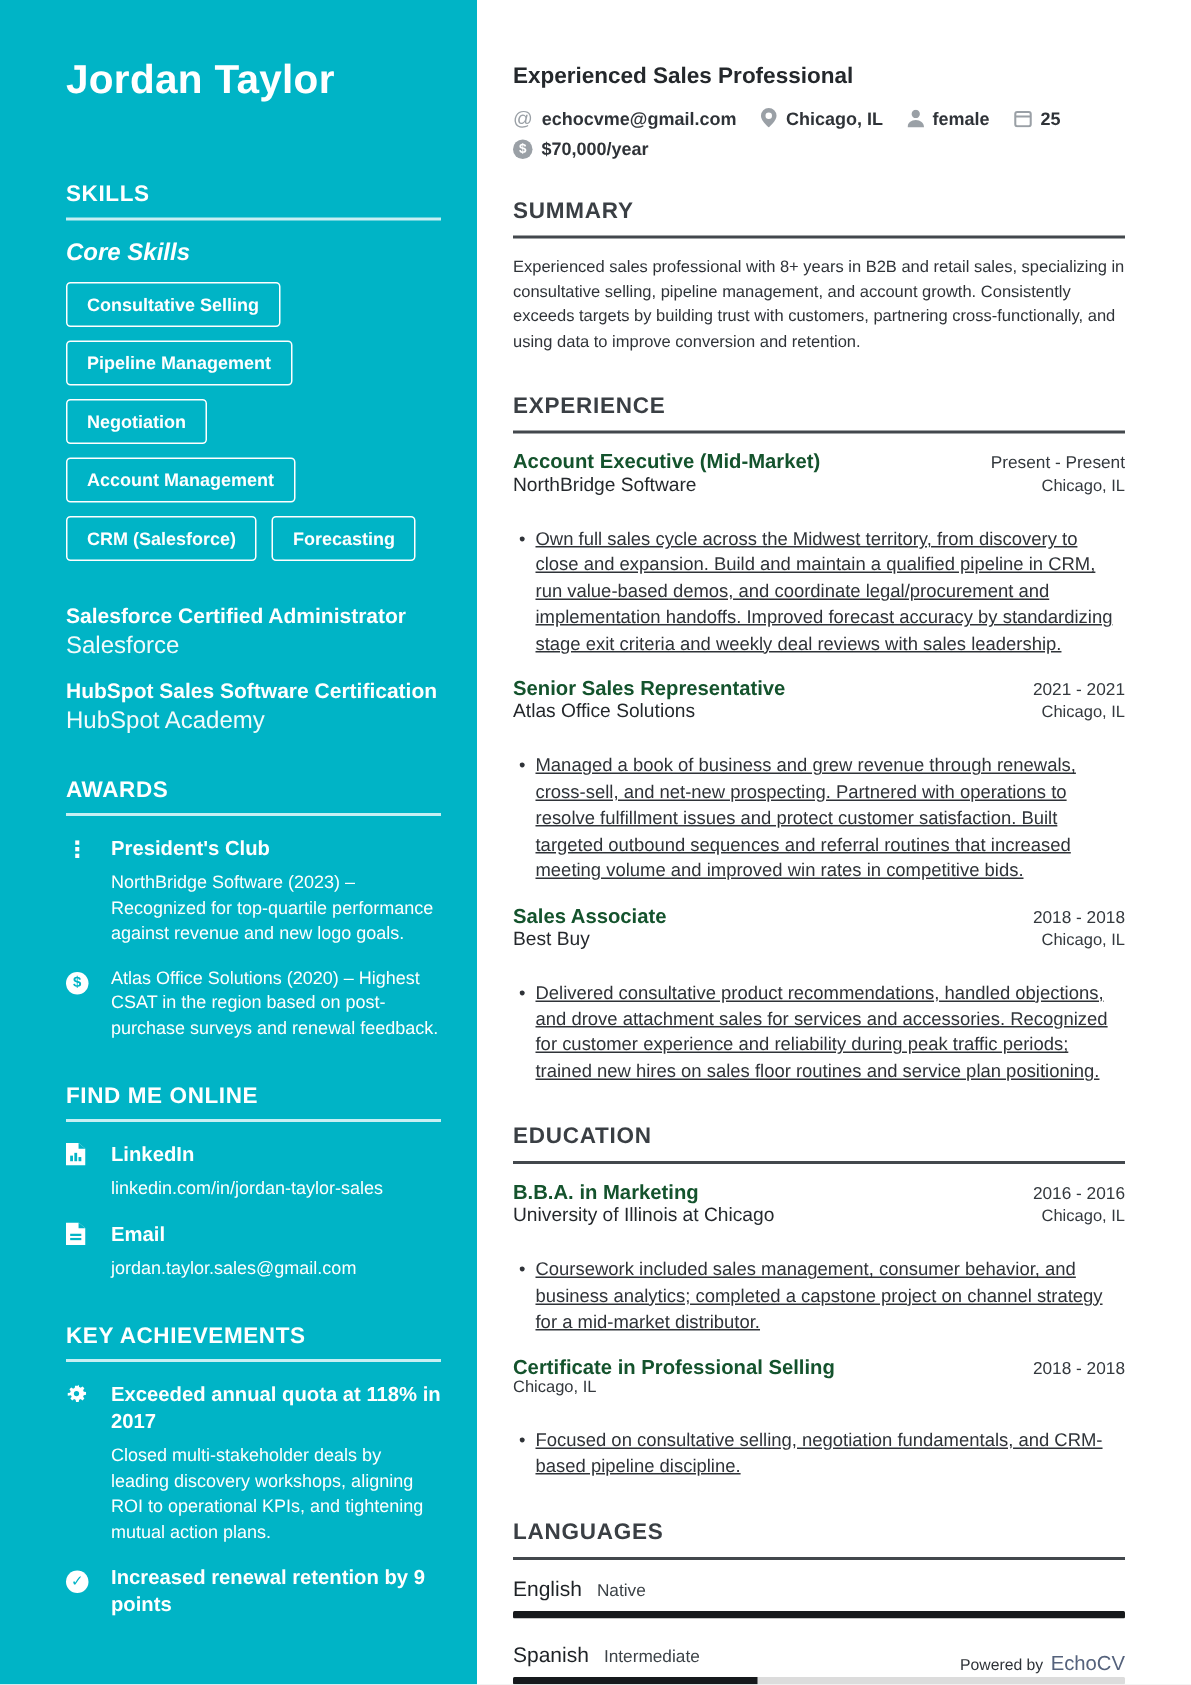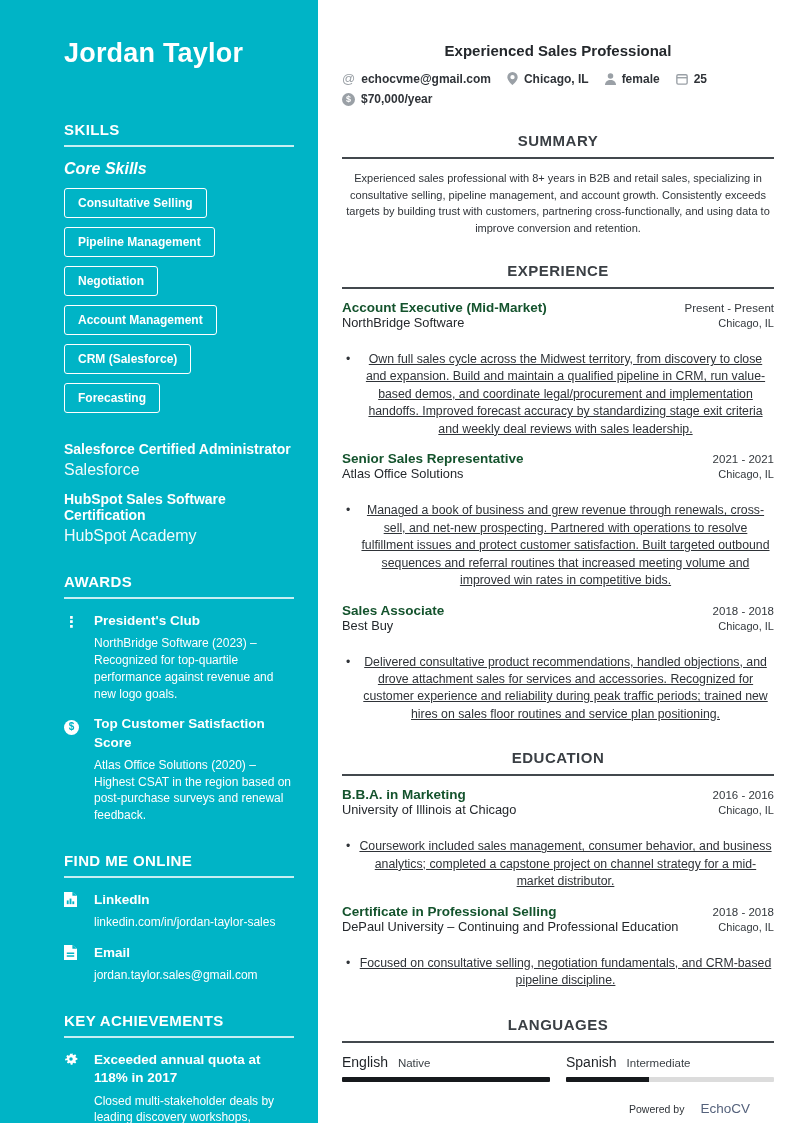--- a/index.html
+++ b/index.html
@@ -1,20 +1,20 @@
 <!DOCTYPE html>
 <html><head>
 <meta charset="utf-8">
 <style>
   html,body{margin:0;padding:0;background:#e9e9e9;}
   .page{position:relative;width:794px;height:1123px;margin:0 auto;background:#ffffff;
         font-family:"Liberation Sans","DejaVu Sans",sans-serif;display:flex;overflow:hidden;}
   
   .sidebar{width:318px;min-width:318px;background:#00b4c6;color:#fff;box-sizing:border-box;
-           padding:38px 24px 20px 64px;}
+           padding:38px 24px 20px 44px;}
   .name{font-size:27px;font-weight:700;letter-spacing:.2px;margin:0 0 52px 0;}
   .s-section{margin-top:28px;}
   .s-section:first-of-type{margin-top:0;}
   .s-heading{font-size:15px;font-weight:700;letter-spacing:.4px;padding-bottom:7px;
              border-bottom:2px solid rgba(255,255,255,.78);margin-bottom:13px;}
   .group-label{font-size:16px;font-weight:700;margin-bottom:10px;font-style:italic;}
   .chips{display:flex;flex-wrap:wrap;gap:9px 10px;align-items:center;}
   .chip{border:1.5px solid #fff;border-radius:3px;padding:7px 13px;font-size:12px;
         font-weight:700;white-space:nowrap;}
   .cert{margin-bottom:12px;}
@@ -22,49 +22,49 @@
   .cert-issuer{font-size:16px;font-weight:400;opacity:.95;}
   .icon-item{display:flex;margin-bottom:13px;}
   .icon-col{width:30px;min-width:30px;padding-top:1px;}
   .item-title{font-size:13.5px;font-weight:700;line-height:1.35;margin-bottom:5px;}
   .item-desc{font-size:12px;line-height:1.4;}
   .link-value{font-size:12px;line-height:1.4;}
   .dots{font-size:15px;font-weight:700;line-height:1;}
   .circle-badge{display:inline-flex;align-items:center;justify-content:center;width:15px;height:15px;
         border-radius:50%;background:#fff;color:#00b4c6;font-size:10px;font-weight:700;line-height:1;}
   
-  .main{flex:1;box-sizing:border-box;padding:42px 20px 0 24px;color:#2f3338;text-align:center;}
+  .main{flex:1;box-sizing:border-box;padding:42px 44px 0 24px;color:#2f3338;}
   .m-title{font-size:15px;font-weight:700;color:#24282c;margin:0 0 12px 0;}
   .contact{display:flex;flex-wrap:wrap;column-gap:16px;row-gap:6px;max-width:420px;}
   .contact-item{display:flex;align-items:center;gap:6px;font-size:12px;font-weight:700;color:#2f3338;}
   .g-icon{color:#8d949b;display:inline-flex;align-items:center;}
   .at-glyph{font-size:13px;font-weight:400;color:#9aa0a6;}
   .g-circle{display:inline-flex;align-items:center;justify-content:center;width:13px;height:13px;
         border-radius:50%;background:#9aa0a6;color:#fff;font-size:9px;font-weight:700;}
   .m-section{margin-top:26px;}
   .m-heading{font-size:15px;font-weight:600;color:#3a3f44;letter-spacing:.5px;padding-bottom:8px;
              border-bottom:2px solid #43484d;margin-bottom:11px;}
   .summary-text{font-size:11px;line-height:1.5;margin:0;}
   .entry{margin-bottom:13px;}
   .entry-row{display:flex;justify-content:space-between;align-items:baseline;}
   .entry-title{font-size:13.5px;font-weight:700;color:#14532d;}
   .entry-date{font-size:11.5px;color:#33383d;white-space:nowrap;}
   .entry-company{font-size:12.8px;color:#24282c;}
   .entry-loc{font-size:11px;color:#33383d;white-space:nowrap;}
   .bullets{margin:21px 0 0 0;padding-left:15px;list-style:none;text-decoration:underline;}
   .bullets li{font-size:12.3px;line-height:1.42;position:relative;}
   .bullets li::before{content:"•";position:absolute;left:-11px;}
-  .lang-row{display:flex;gap:16px;}
+  .lang-row{display:flex;gap:16px;flex-direction:column;}
   .lang{flex:1;}
   .lang-head{display:flex;align-items:baseline;gap:10px;margin-bottom:7px;}
   .lang-name{font-size:14px;color:#1e2226;}
   .lang-level{font-size:11.5px;color:#3c4247;}
   .lang-track{height:5px;background:#dcdcdc;border-radius:1px;overflow:hidden;}
   .lang-fill{height:100%;background:#16191c;}
-  .footer{position:absolute;right:44px;bottom:7px;display:flex;align-items:baseline;gap:16px;}
+  .footer{position:absolute;right:44px;bottom:7px;display:flex;align-items:baseline;gap:5px;}
   .powered{font-size:10.5px;color:#2f3338;}
   .brand{font-size:13.5px;color:#55627c;}
 </style>
 </head>
 <body>
 
 <div class="page">
 
   <aside class="sidebar">
     <h1 class="name">Jordan Taylor</h1>
@@ -98,21 +98,20 @@
       <div class="icon-item">
         <div class="icon-col"><span class="dots">⋮</span></div>
         <div>
           <div class="item-title">President's Club</div>
           <div class="item-desc">NorthBridge Software (2023) – Recognized for top-quartile performance against revenue and new logo goals.</div>
         </div>
       </div>
       <div class="icon-item">
         <div class="icon-col"><span class="circle-badge">$</span></div>
         <div>
-          <div class="item-title">Top Customer Satisfaction Score</div>
           <div class="item-desc">Atlas Office Solutions (2020) – Highest CSAT in the region based on post-purchase surveys and renewal feedback.</div>
         </div>
       </div>
     </section>
 
     <section class="s-section">
       <div class="s-heading">FIND ME ONLINE</div>
       <div class="icon-item">
         <div class="icon-col">
           <span>
@@ -283,21 +282,20 @@
             <li>Coursework included sales management, consumer behavior, and business analytics; completed a capstone project on channel strategy for a mid-market distributor.</li>
           </ul>
       </div>
 
       <div class="entry">
         <div class="entry-row">
           <span class="entry-title">Certificate in Professional Selling</span>
           <span class="entry-date">2018 - 2018</span>
         </div>
         <div class="entry-row">
-          <span class="entry-company">DePaul University – Continuing and Professional Education</span>
           <span class="entry-loc">Chicago, IL</span>
         </div>
         <ul class="bullets">
             <li>Focused on consultative selling, negotiation fundamentals, and CRM-based pipeline discipline.</li>
           </ul>
       </div>
     </section>
 
     <section class="m-section">
       <div class="m-heading">LANGUAGES</div>

